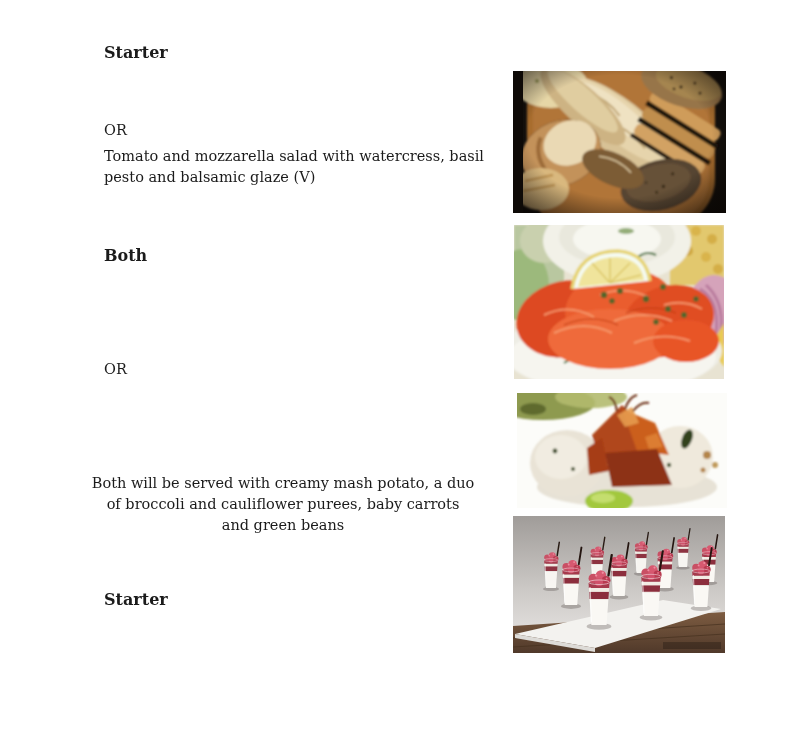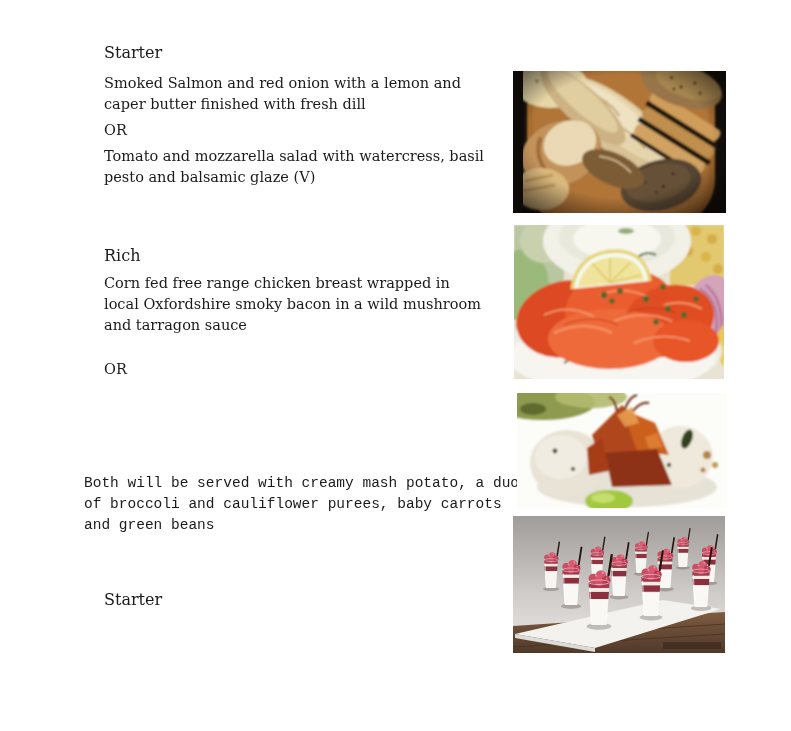--- a/index.html
+++ b/index.html
@@ -1,41 +1,36 @@
 <!DOCTYPE html>
 <html><head>
 <meta charset="utf-8">
 <style>
   html,body{margin:0;padding:0;background:#ffffff;}
   .page{
     position:relative;width:791px;height:731px;background:#ffffff;
     font-family:"DejaVu Serif","Liberation Serif",serif;color:#1b1b1b;overflow:hidden;
   }
   .tblock{position:absolute;left:104px;font-size:14.5px;line-height:21px;white-space:pre;letter-spacing:0;}
-  .heading{font-weight:normal;font-size:16px;line-height:21px;}
-  .note{left:84px;width:398px;text-align:left;font-family:Liberation Mono, monospace;}
+  .heading{font-weight:bold;font-size:16px;line-height:21px;}
+  .note{left:84px;width:398px;text-align:center;}
   .photo{position:absolute;display:block;}
   .photo svg{display:block;}
 </style>
 </head>
 <body>
 
 <div class="page">
 
   <div class="tblock heading" style="top:42px">Starter</div>
-  <div class="tblock" style="top:73px">Smoked Salmon and red onion with a lemon and
-caper butter finished with fresh dill</div>
   <div class="tblock" style="top:120px">OR</div>
   <div class="tblock" style="top:146px">Tomato and mozzarella salad with watercress, basil
 pesto and balsamic glaze (V)</div>
 
-  <div class="tblock heading" style="top:245px">Rich</div>
-  <div class="tblock" style="top:273px">Corn fed free range chicken breast wrapped in
-local Oxfordshire smoky bacon in a wild mushroom
-and tarragon sauce</div>
+  <div class="tblock heading" style="top:245px">Both</div>
   <div class="tblock" style="top:359px">OR</div>
   <div class="tblock note" style="top:473px">Both will be served with creamy mash potato, a duo
 of broccoli and cauliflower purees, baby carrots
 and green beans</div>
 
   <div class="tblock heading" style="top:589px">Starter</div>
 
   <div class="photo" style="left:513px;top:71px">
     <svg width="213" height="142" viewBox="0 0 213 142">
       <defs>

